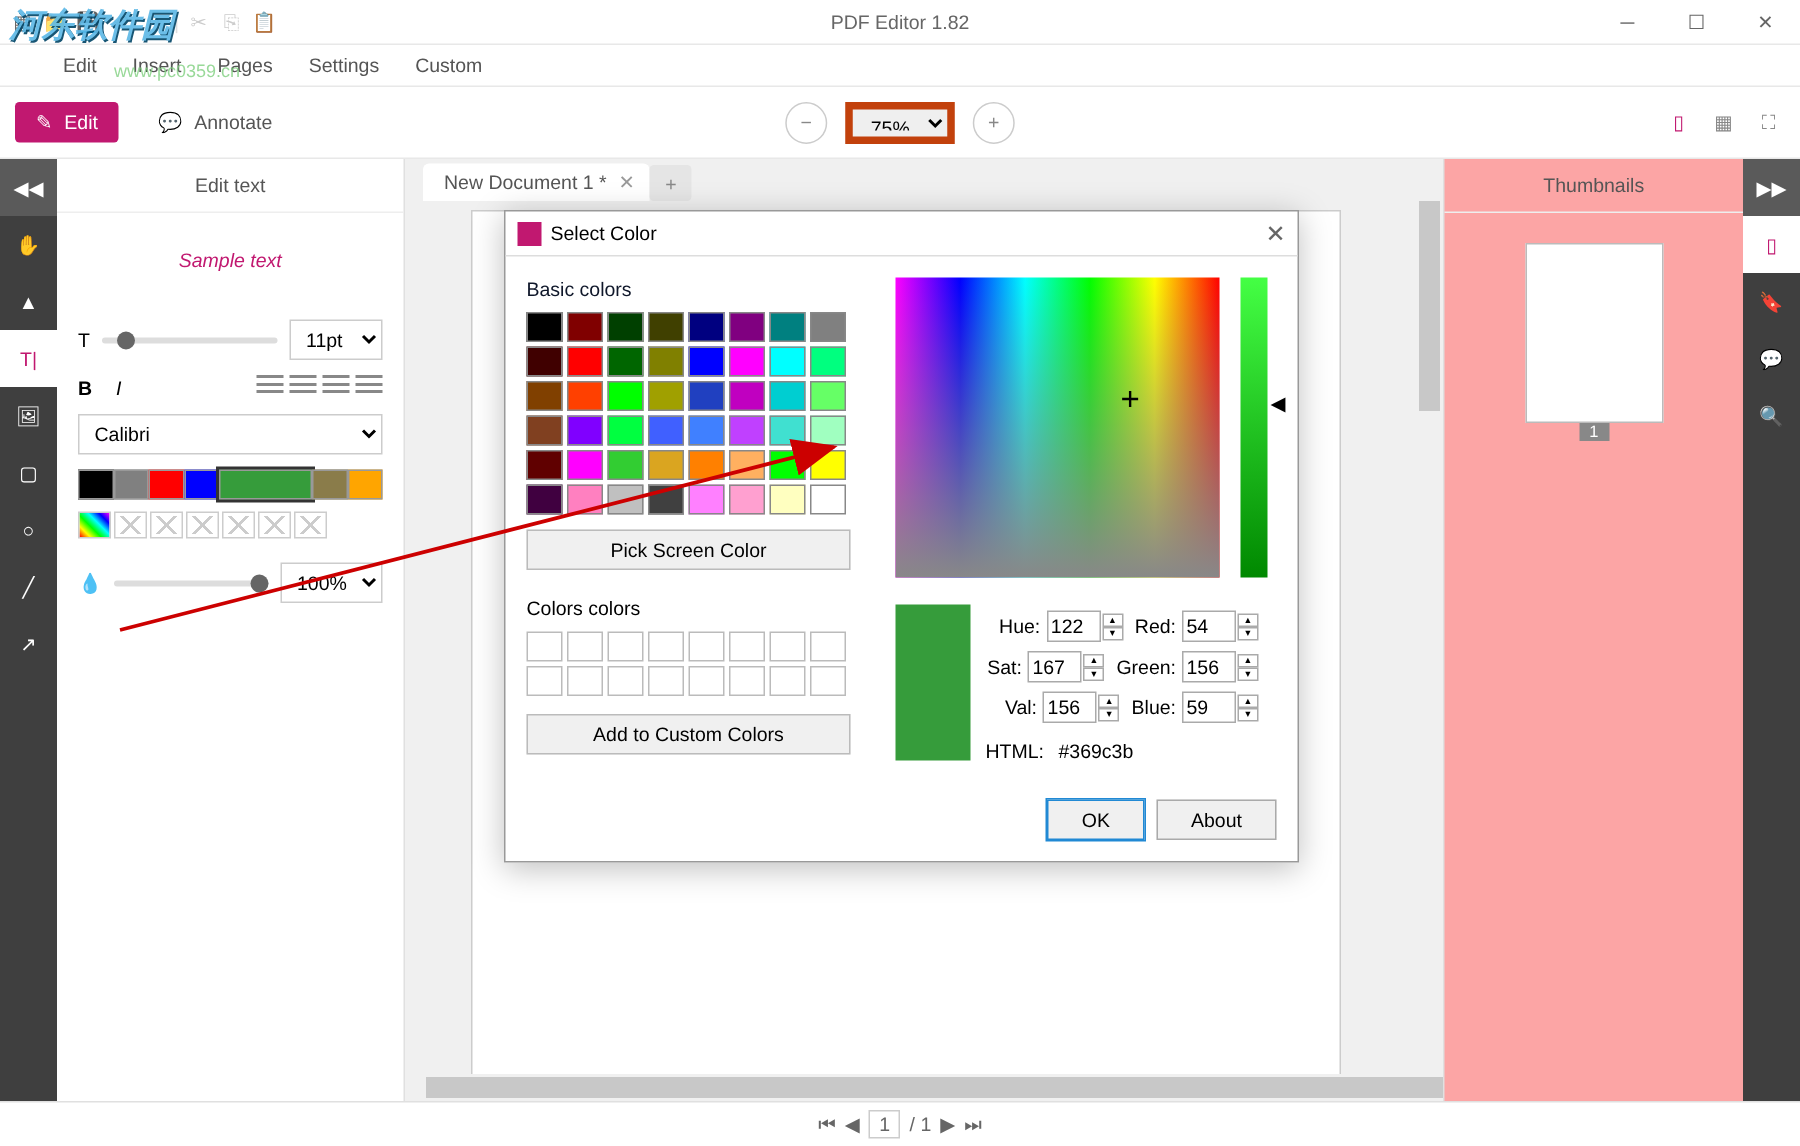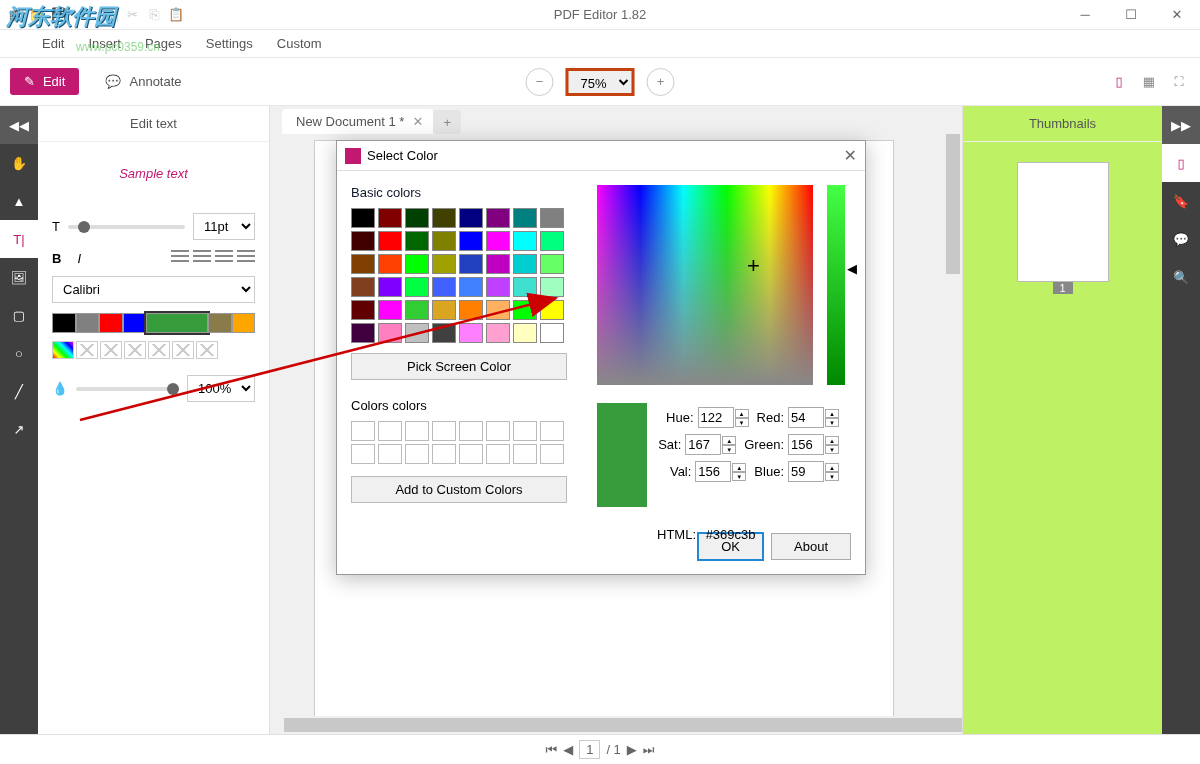--- a/index.html
+++ b/index.html
@@ -11,21 +11,21 @@
 .title{position:absolute;left:50%;transform:translateX(-50%);color:#666;}
 .winctrl{position:absolute;right:0;display:flex;}
 .winbtn{width:46px;height:30px;display:flex;align-items:center;justify-content:center;color:#666;cursor:pointer;}
 .menubar{height:28px;display:flex;align-items:center;padding-left:30px;gap:0;background:#fff;border-bottom:1px solid #e8e8e8;}
 .menuitem{padding:4px 12px;color:#555;cursor:pointer;}
 .toolbar{height:48px;display:flex;align-items:center;padding:0 10px;background:#fff;border-bottom:1px solid #e8e8e8;position:relative;}
 .edit-btn{background:#c11870;color:#fff;padding:6px 14px;border-radius:3px;display:flex;align-items:center;gap:8px;cursor:pointer;}
 .anno-btn{margin-left:12px;padding:6px 14px;display:flex;align-items:center;gap:8px;color:#555;cursor:pointer;}
 .zoom-grp{position:absolute;left:50%;transform:translateX(-50%);display:flex;align-items:center;gap:12px;}
 .zbtn{width:28px;height:28px;border:1px solid #ccc;border-radius:14px;display:flex;align-items:center;justify-content:center;cursor:pointer;color:#888;}
-.zsel{border:3px solid #c2410c;padding:4px 8px;min-width:60px;height:28px;}
+.zsel{border:5px solid #c2410c;padding:4px 8px;min-width:60px;height:28px;}
 .view-icons{position:absolute;right:10px;display:flex;gap:8px;}
 .vi{width:22px;height:22px;display:flex;align-items:center;justify-content:center;cursor:pointer;color:#888;}
 .vi.active{color:#c11870;}
 .body{display:flex;height:calc(100% - 30px - 28px - 48px - 30px);}
 .ltoolbar{width:38px;background:#3f3f3f;display:flex;flex-direction:column;}
 .ltb{width:38px;height:38px;display:flex;align-items:center;justify-content:center;color:#fff;cursor:pointer;}
 .ltb.hdr{background:#5a5a5a;}
 .ltb.active{background:#fff;color:#c11870;}
 .sidepanel{width:232px;background:#fff;border-right:1px solid #e0e0e0;}
 .sidehdr{text-align:center;padding:10px 0;color:#555;border-bottom:1px solid #eee;}
@@ -52,21 +52,21 @@
 .tab{background:#fff;padding:5px 10px 5px 14px;border-radius:4px 4px 0 0;display:flex;align-items:center;gap:8px;font-size:12px;color:#555;}
 .tab .x{color:#999;cursor:pointer;}
 .newtab{width:28px;height:24px;background:#e5e5e5;border-radius:3px;display:flex;align-items:center;justify-content:center;cursor:pointer;color:#888;}
 .canvas{position:absolute;top:28px;left:0;right:0;bottom:0;background:#f0f0f0;overflow:hidden;}
 .page{position:absolute;left:44px;top:6px;width:580px;height:586px;background:#fff;border:1px solid #ccc;}
 .vscroll{position:absolute;right:0;top:0;width:18px;height:100%;background:#f0f0f0;}
 .vscroll .thumb{position:absolute;left:2px;right:2px;top:0;height:140px;background:#c8c8c8;}
 .hscroll{position:absolute;left:0;right:18px;bottom:0;height:18px;background:#f0f0f0;}
 .hscroll .thumb{position:absolute;top:2px;bottom:2px;left:14px;width:700px;background:#c8c8c8;}
 .rtoolbar{width:38px;background:#3f3f3f;display:flex;flex-direction:column;}
-.rpanel{width:200px;background:#bef264;border-left:1px solid #e0e0e0;}
+.rpanel{width:200px;background:#fca5a5;border-left:1px solid #e0e0e0;}
 .rpanel-hdr{text-align:center;padding:10px 0;color:#555;border-bottom:1px solid #eee;}
 .thumb-pg{margin:20px auto;width:92px;}
 .thumb-pg .pg{width:92px;height:120px;border:1px solid #bbb;background:#fff;}
 .thumb-pg .lbl{background:#888;color:#fff;width:20px;text-align:center;margin:0 auto;font-size:11px;}
 .pager{height:30px;border-top:1px solid #e0e0e0;display:flex;align-items:center;justify-content:center;gap:6px;font-size:12px;color:#666;}
 .pager .pnum{border:1px solid #ccc;padding:1px 6px;}
 .pager span.nav{cursor:pointer;}
 
 .dialog{position:absolute;left:336px;top:140px;width:530px;background:#fff;border:1px solid #999;box-shadow:0 4px 20px rgba(0,0,0,.25);}
 .dlg-title{height:30px;display:flex;align-items:center;padding:0 8px;border-bottom:1px solid #ddd;}
@@ -86,21 +86,21 @@
 .grad .cross{position:absolute;left:150px;top:68px;font-size:22px;pointer-events:none;}
 .hue{position:absolute;left:230px;top:0;width:18px;height:200px;background:linear-gradient(#4f4,#080);}
 .hue-mark{position:absolute;left:250px;top:76px;}
 .prev{position:absolute;left:0px;top:218px;width:50px;height:104px;background:#369c3b;}
 .vals{position:absolute;left:64px;top:222px;font-size:12px;}
 .vals .vr{display:flex;align-items:center;margin-bottom:6px;justify-content:end;width:186px;}
 .vals .vr label{margin-right:4px;}
 .vals input{width:36px;border:1px solid #aaa;padding:2px;text-align:left;}
 .vals .spin{display:inline-flex;flex-direction:column;margin-left:1px;margin-right:8px;}
 .vals .spin div{width:14px;height:9px;border:1px solid #aaa;font-size:7px;text-align:center;line-height:7px;cursor:pointer;}
-.htmlrow{position:absolute;left:60px;top:342px;}
+.htmlrow{position:absolute;left:60px;top:308px;}
 .dlg-btns{display:flex;justify-content:end;gap:8px;padding:10px 14px 14px;}
 .dlg-btns button{padding:5px 22px;background:#f0f0f0;border:1px solid #aaa;cursor:pointer;}
 .dlg-btns button.ok{border:1px solid #2189d4;outline:1px solid #2189d4;}
 .watermark{position:absolute;left:6px;top:2px;color:#5bb8e6;font-style:italic;font-weight:bold;font-size:22px;opacity:.9;text-shadow:1px 1px 0 #046;white-space:nowrap;pointer-events:none;}
 .watermark2{position:absolute;left:76px;top:40px;color:#80d080;font-size:12px;opacity:.8;pointer-events:none;}
 .arrow{position:absolute;pointer-events:none;}
 </style>
 </head>
 <body>
 

